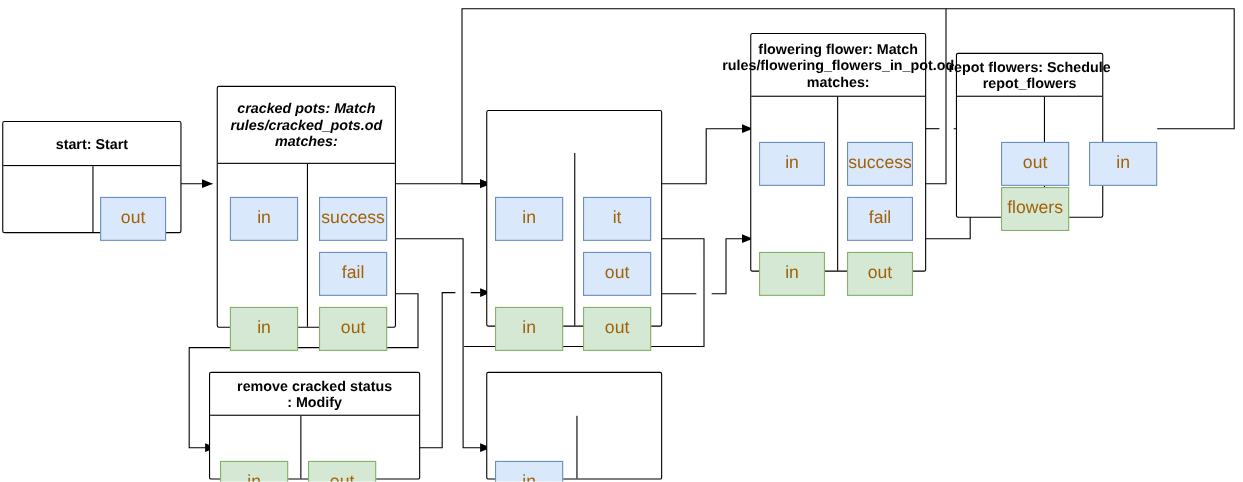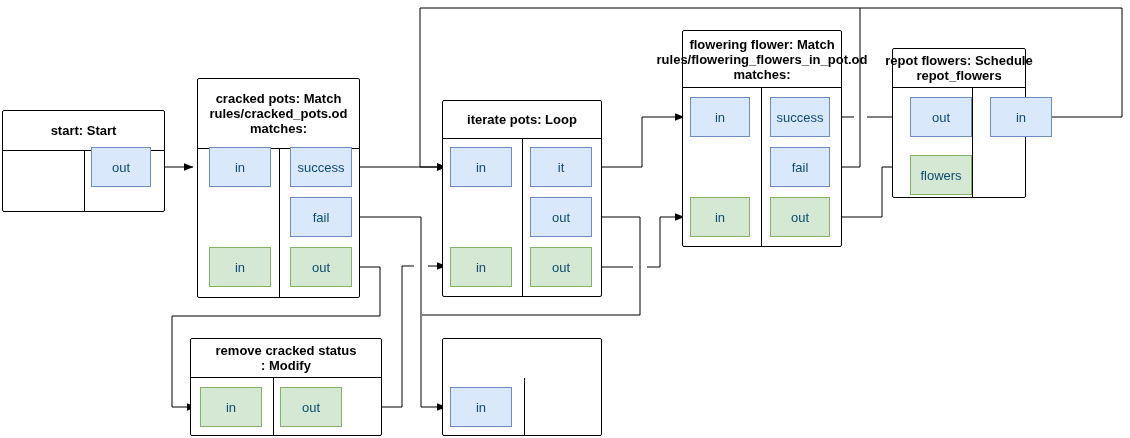--- a/index.html
+++ b/index.html
@@ -16,21 +16,21 @@
     position:absolute;left:0;top:0;width:100%;box-sizing:border-box;
     border-bottom:1px solid #000000;
     display:flex;flex-direction:column;align-items:center;justify-content:center;
     font-weight:bold;font-size:13px;line-height:15px;color:#000000;
     white-space:pre;text-align:center;overflow:visible;
   }
   .vdiv{position:absolute;width:1px;background:#000000;}
   .port{
     position:absolute;box-sizing:border-box;border:1px solid;
     display:flex;align-items:center;justify-content:center;
-    font-size:13px;color:#0c4a6e;
+    font-size:16px;color:#a16207;margin-top:32px;
   }
   .port.blue{background:#dae8fc;border-color:#6c8ebf;}
   .port.green{background:#d5e8d4;border-color:#82b366;}
   .edge{fill:none;stroke:#000000;stroke-width:1;}
 </style>
 </head>
 <body>
 
 <div id="stage">
   <svg id="edge-layer" viewBox="0 0 1130 438" xmlns="http://www.w3.org/2000/svg">
@@ -57,58 +57,57 @@
         <polyline points="830,217 882,217 882,167 904,167" class="edge" marker-end="url(#arrow)"></polyline>
       </g>
   </svg>
   <div id="nodes">
       <div class="node" style="left: 2px; top: 98px; width: 163px; height: 102px; margin-top: 12px;">
         <div class="node-title" style="height: 40px;">start: Start</div>
         <div class="vdiv" style="left: 81px; top: 40px; height: 60px;"></div>
       </div>
       <div class="port blue" style="left: 91px; top: 147px; width: 60px; height: 40px;">out</div>
       <div class="node" style="left: 197px; top: 78px; width: 163px; height: 220px;">
-        <div class="node-title" style="height: 70px;">cracked pots: Match
+        <div class="node-title" style="height: 70px; font-style: italic;">cracked pots: Match
 rules/cracked_pots.od
 matches:</div>
         <div class="vdiv" style="left: 81px; top: 70px; height: 148px;"></div>
       </div>
       <div class="port blue" style="left: 209px; top: 147px; width: 62px; height: 40px;">in</div>
       <div class="port blue" style="left: 290px; top: 147px; width: 62px; height: 40px;">success</div>
       <div class="port blue" style="left: 290px; top: 197px; width: 62px; height: 40px;">fail</div>
       <div class="port green" style="left: 209px; top: 247px; width: 62px; height: 40px;">in</div>
       <div class="port green" style="left: 290px; top: 247px; width: 62px; height: 40px;">out</div>
       <div class="node" style="left: 442px; top: 100px; width: 160px; height: 197px;">
-        <div class="node-title" style="height: 38px;">iterate pots: Loop</div>
         <div class="vdiv" style="left: 79px; top: 38px; height: 157px;"></div>
       </div>
       <div class="port blue" style="left: 450px; top: 147px; width: 62px; height: 40px;">in</div>
       <div class="port blue" style="left: 530px; top: 147px; width: 62px; height: 40px;">it</div>
       <div class="port blue" style="left: 530px; top: 197px; width: 62px; height: 40px;">out</div>
       <div class="port green" style="left: 450px; top: 247px; width: 62px; height: 40px;">in</div>
       <div class="port green" style="left: 530px; top: 247px; width: 62px; height: 40px;">out</div>
       <div class="node" style="left: 682px; top: 30px; width: 160px; height: 217px;">
         <div class="node-title" style="height: 57px;">flowering flower: Match
 rules/flowering_flowers_in_pot.od
 matches:</div>
         <div class="vdiv" style="left: 78px; top: 57px; height: 158px;"></div>
       </div>
       <div class="port blue" style="left: 690px; top: 97px; width: 60px; height: 40px;">in</div>
       <div class="port blue" style="left: 770px; top: 97px; width: 60px; height: 40px;">success</div>
       <div class="port blue" style="left: 770px; top: 147px; width: 60px; height: 40px;">fail</div>
       <div class="port green" style="left: 690px; top: 197px; width: 60px; height: 40px;">in</div>
       <div class="port green" style="left: 770px; top: 197px; width: 60px; height: 40px;">out</div>
-      <div class="node" style="left: 892px; top: 48px; width: 134px; height: 150px;">
+      <div class="node" style="left: 869px; top: 48px; width: 134px; height: 150px;">
         <div class="node-title" style="height: 39px;">repot flowers: Schedule
 repot_flowers</div>
         <div class="vdiv" style="left: 79px; top: 39px; height: 109px;"></div>
       </div>
       <div class="port blue" style="left: 910px; top: 97px; width: 62px; height: 40px;">out</div>
       <div class="port blue" style="left: 990px; top: 97px; width: 62px; height: 40px;">in</div>
-      <div class="port green" style="left: 910px; top: 155px; width: 62px; height: 40px;">flowers</div>
+      <div class="port green" style="left: 910px; top: 138px; width: 62px; height: 40px;">flowers</div>
       <div class="node" style="left: 190px; top: 338px; width: 192px; height: 98px;">
         <div class="node-title" style="height: 39px;">remove cracked status
 : Modify</div>
         <div class="vdiv" style="left: 82px; top: 39px; height: 57px;"></div>
       </div>
       <div class="port green" style="left: 200px; top: 387px; width: 62px; height: 40px;">in</div>
       <div class="port green" style="left: 280px; top: 387px; width: 62px; height: 40px;">out</div>
       <div class="node" style="left: 442px; top: 338px; width: 160px; height: 98px;">
         <div class="vdiv" style="left: 81px; top: 39px; height: 57px;"></div>
       </div>

